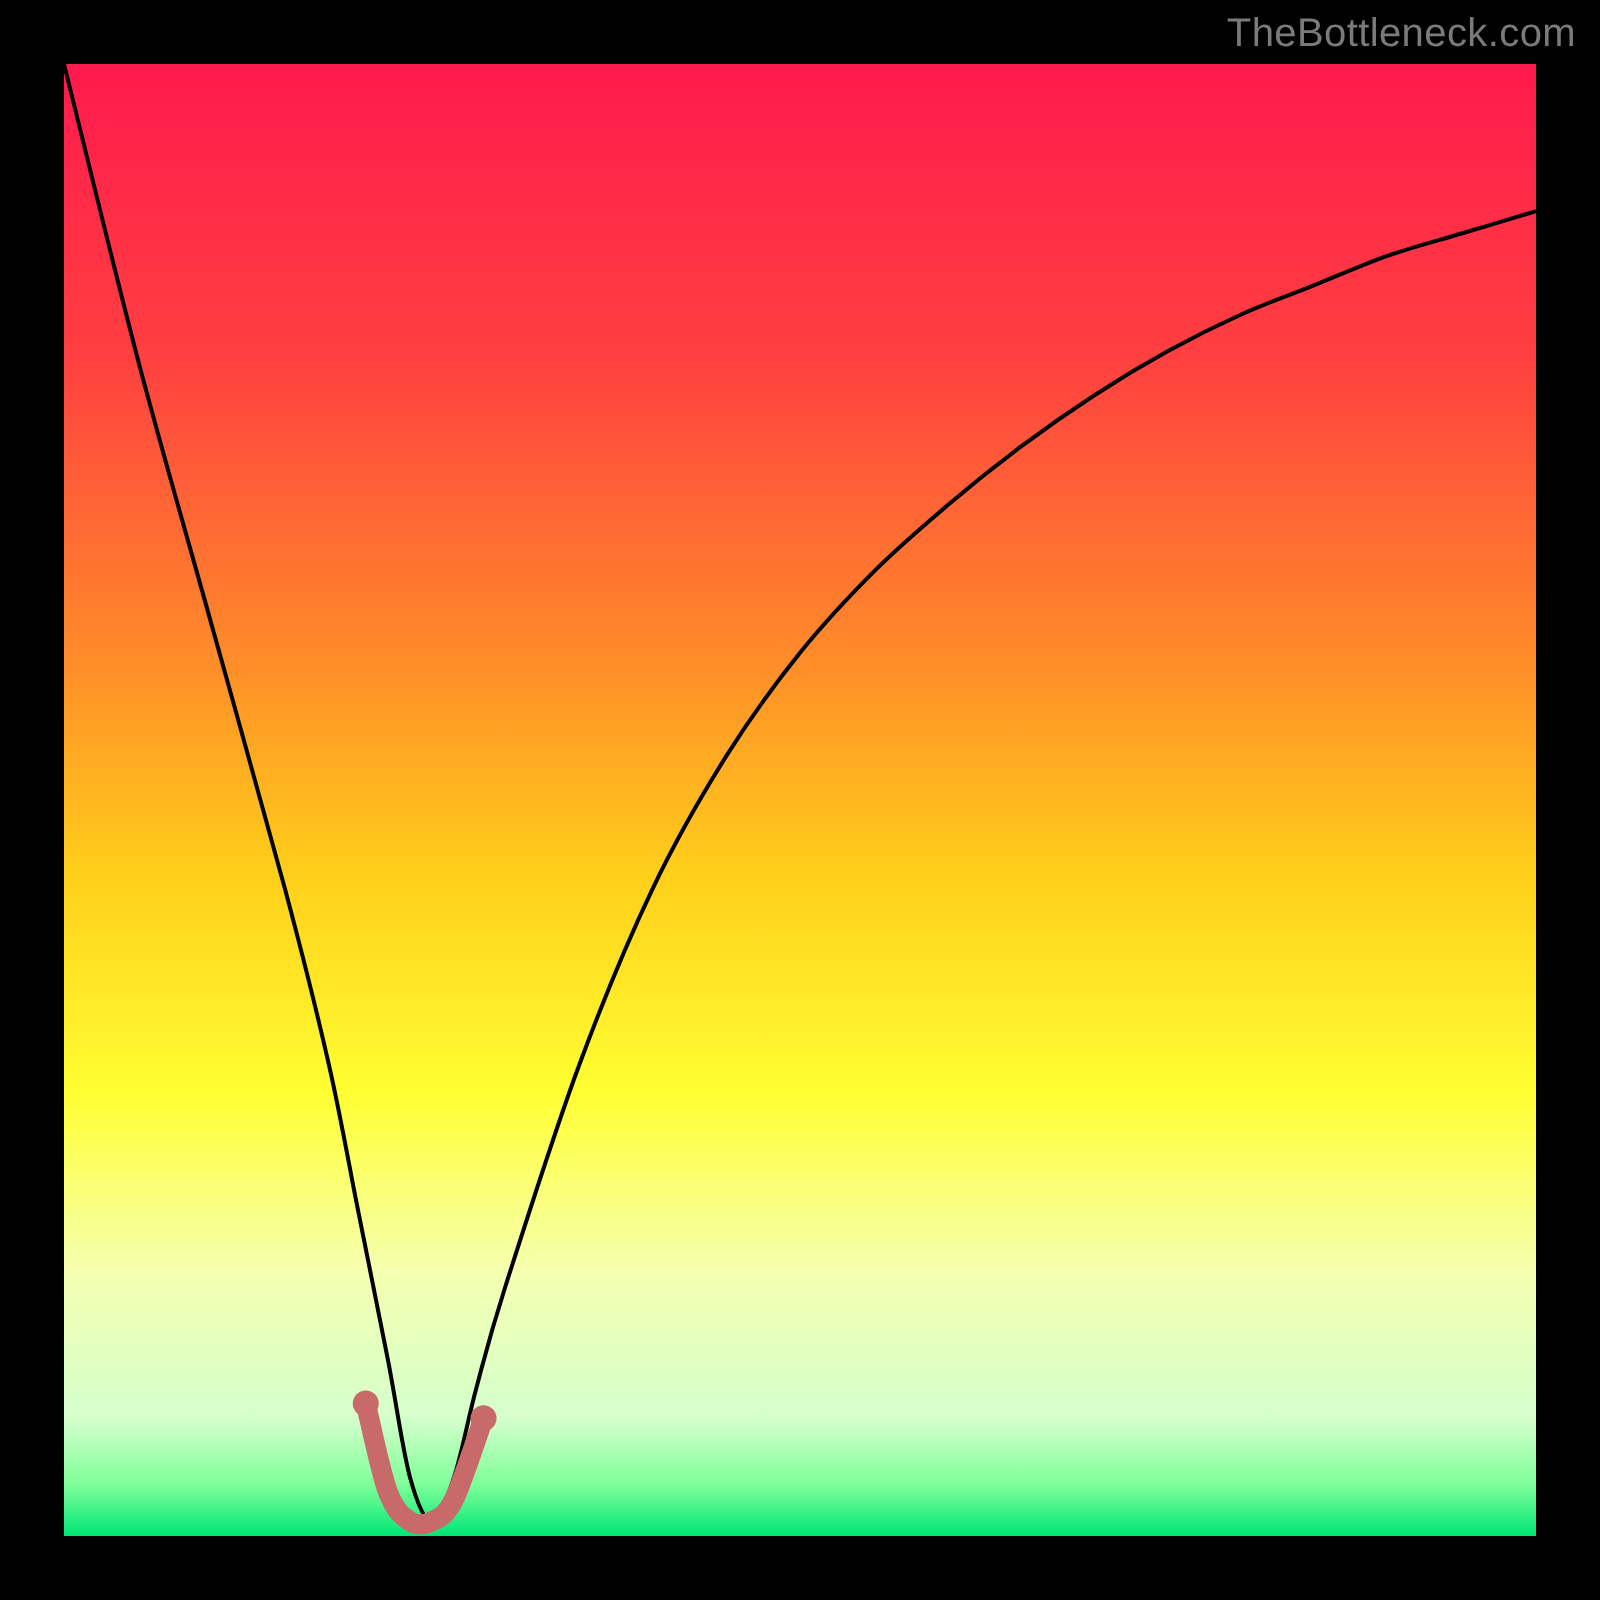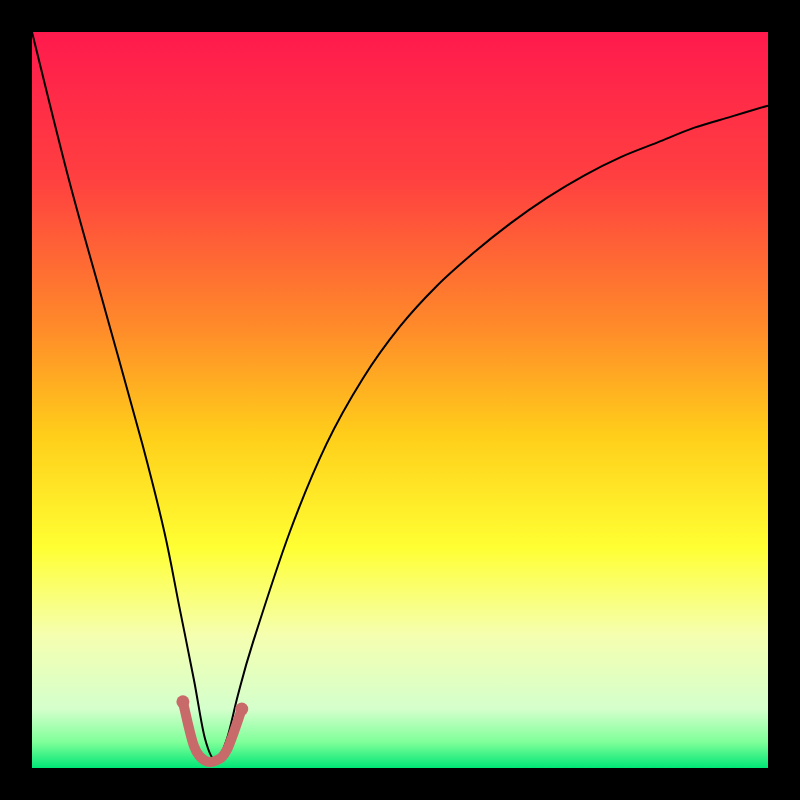--- a/index.html
+++ b/index.html
@@ -56,14 +56,15 @@
   </defs>
   <rect id="plot-rect" x="32" y="32" width="736" height="736" fill="url(#bg-grad)"></rect>
   <g id="series-layer" clip-path="url(#plot-clip)">
         <path d="M 32 32 C 38.13333333333333 56.53333333333333, 56.533333333333346 132.58666666666662, 68.80000000000001 179.19999999999996 C 81.06666666666668 225.8133333333333, 93.33333333333334 267.52, 105.60000000000001 311.68 C 117.86666666666667 355.84000000000003, 132.58666666666664 407.36, 142.39999999999998 444.16 C 152.2133333333333 480.96000000000004, 158.34666666666664 505.49333333333334, 164.48 532.48 C 170.61333333333334 559.4666666666667, 174.29333333333335 581.5466666666667, 179.20000000000002 606.08 C 184.10666666666668 630.6133333333333, 189.62666666666667 657.5999999999999, 193.92 679.68 C 198.2133333333333 701.76, 201.27999999999997 725.0666666666666, 204.95999999999998 738.56 C 208.64 752.0533333333333, 212.32 760.64, 216 760.64 C 219.68 760.64, 223.36 749.5999999999999, 227.04000000000002 738.56 C 230.72000000000003 727.52, 233.7866666666667 710.3466666666666, 238.08 694.4 C 242.37333333333333 678.4533333333334, 244.2133333333333 669.8666666666667, 252.79999999999998 642.88 C 261.38666666666666 615.8933333333333, 277.3333333333333 565.6, 289.59999999999997 532.48 C 301.8666666666666 499.36, 314.1333333333334 469.92, 326.40000000000003 444.16 C 338.6666666666667 418.40000000000003, 350.93333333333334 397.5466666666666, 363.2 377.91999999999996 C 375.46666666666664 358.2933333333333, 387.73333333333335 341.73333333333335, 400 326.40000000000003 C 412.26666666666665 311.0666666666667, 424.53333333333336 298.1866666666666, 436.8 285.91999999999996 C 449.06666666666666 273.6533333333333, 461.3333333333333 263.2266666666667, 473.59999999999997 252.80000000000004 C 485.8666666666666 242.3733333333334, 498.1333333333334 232.56000000000003, 510.40000000000003 223.36 C 522.6666666666667 214.16, 534.9333333333333 205.57333333333332, 547.1999999999999 197.6 C 559.4666666666666 189.62666666666667, 571.7333333333333 182.26666666666662, 584 175.51999999999995 C 596.2666666666667 168.77333333333328, 608.5333333333334 162.64000000000001, 620.8000000000001 157.12000000000003 C 633.0666666666667 151.60000000000005, 645.3333333333334 147.3066666666667, 657.6 142.40000000000003 C 669.8666666666667 137.49333333333337, 682.1333333333333 131.97333333333336, 694.4 127.68 C 706.6666666666666 123.38666666666667, 718.9333333333333 120.32, 731.1999999999999 116.63999999999999 C 743.4666666666666 112.95999999999998, 761.8666666666667 107.43999999999998, 768 105.59999999999998" fill="none" stroke="#000000" stroke-width="2" stroke-linejoin="round"></path>
         <path d="M 182.88 701.76 C 184.72 709.12, 190.23999999999998 736.1066666666666, 193.92 745.92 C 197.6 755.7333333333333, 201.27999999999997 758.1866666666666, 204.95999999999998 760.64 C 208.64 763.0933333333334, 212.32 762.48, 216 760.64 C 219.68 758.8, 222.7466666666667 758.1866666666667, 227.04000000000002 749.6 C 231.33333333333334 741.0133333333333, 239.30666666666667 715.8666666666667, 241.76 709.12" fill="none" stroke="#c96a6a" stroke-width="10" stroke-linecap="round" stroke-linejoin="round"></path>
         <circle cx="182.88" cy="701.76" r="6.5" fill="#c96a6a"></circle>
         <circle cx="241.76" cy="709.12" r="6.5" fill="#c96a6a"></circle>
       </g>
 </svg>
 
+<div class="watermark">TheBottleneck.com</div>
 
 </div>
 
 </body></html>

